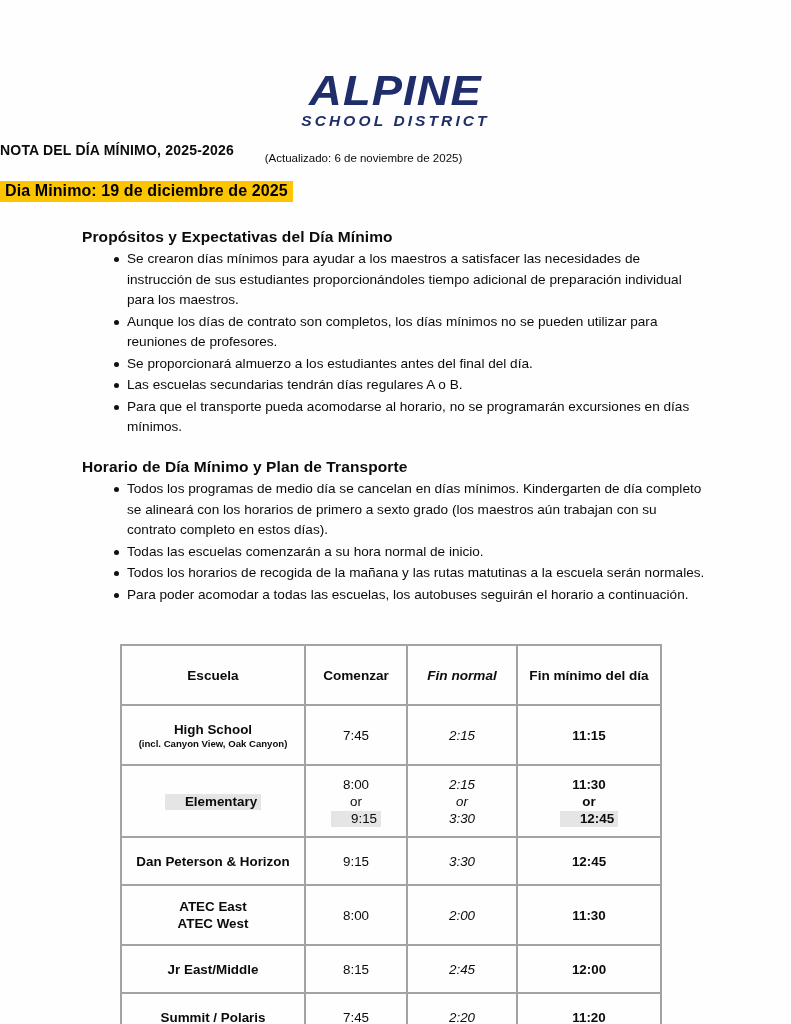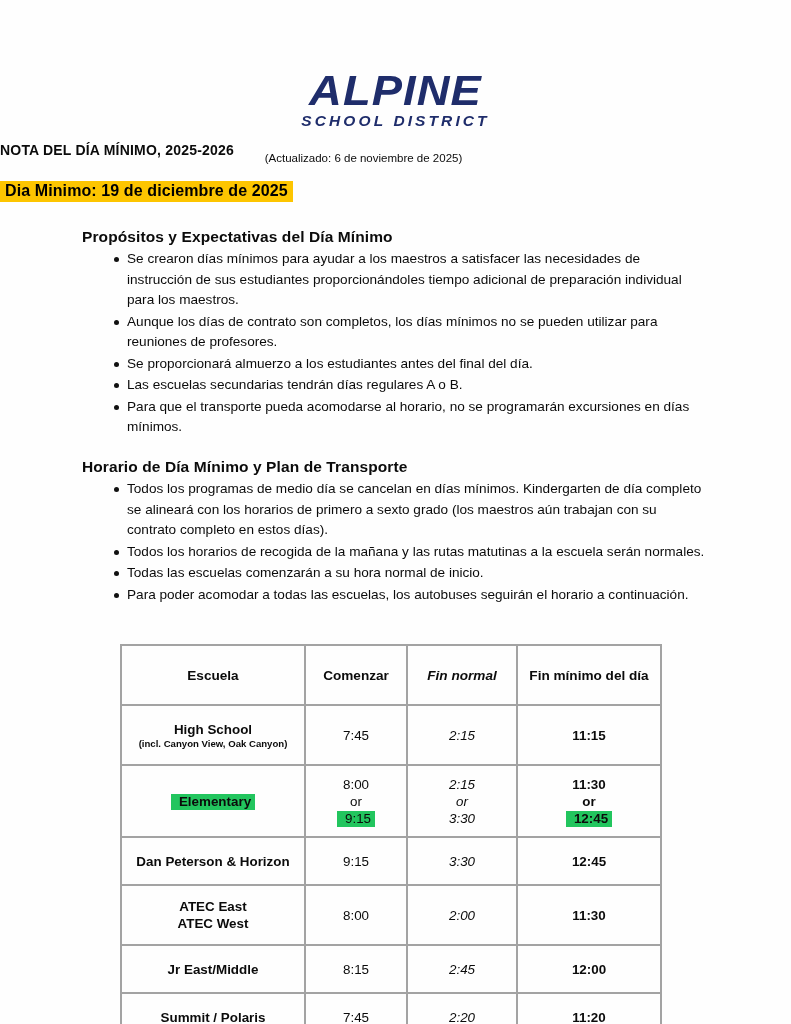--- a/index.html
+++ b/index.html
@@ -163,22 +163,22 @@
   td.cell-normal { font-style: italic; font-weight: normal; }
   td.cell-min    { font-weight: bold; }
 
   .sub-note {
     display: block;
     font-size: 9.6px;
     line-height: 12px;
     margin-top: 0px;
   }
   .hl {
-    background: #22c55e;
-    padding: 0 4px 1px 8px;
+    background: #e5e5e5;
+    padding: 0 4px 1px 20px;
   }
   .stack-line { display: block; }
   .row-tall td { height: 58px; }
   .row-mid td  { height: 46px; }
   .row-short td { height: 34px; }
 </style>
 </head>
 <body>
 
 <div class="page">
@@ -202,22 +202,22 @@
       <li>Se proporcionará almuerzo a los estudiantes antes del final del día.</li>
       <li>Las escuelas secundarias tendrán días regulares A o B.</li>
       <li>Para que el transporte pueda acomodarse al horario, no se programarán excursiones en días mínimos.</li>
     </ul>
   </div>
 
   <div class="section" id="section-schedule">
     <h2 class="section-heading">Horario de Día Mínimo y Plan de Transporte</h2>
     <ul class="bullets">
       <li>Todos los programas de medio día se cancelan en días mínimos. Kindergarten de día completo se alineará con los horarios de primero a sexto grado (los maestros aún trabajan con su contrato completo en estos días).</li>
+      <li>Todas las escuelas comenzarán a su hora normal de inicio.</li>
       <li>Todos los horarios de recogida de la mañana y las rutas matutinas a la escuela serán normales.</li>
-      <li>Todas las escuelas comenzarán a su hora normal de inicio.</li>
       <li>Para poder acomodar a todas las escuelas, los autobuses seguirán el horario a continuación.</li>
     </ul>
   </div>
 
   <div class="schedule-table-wrap">
     <table class="schedule">
       <thead>
         <tr>
           <th class="col-school">Escuela</th>
           <th class="col-start">Comenzar</th>

